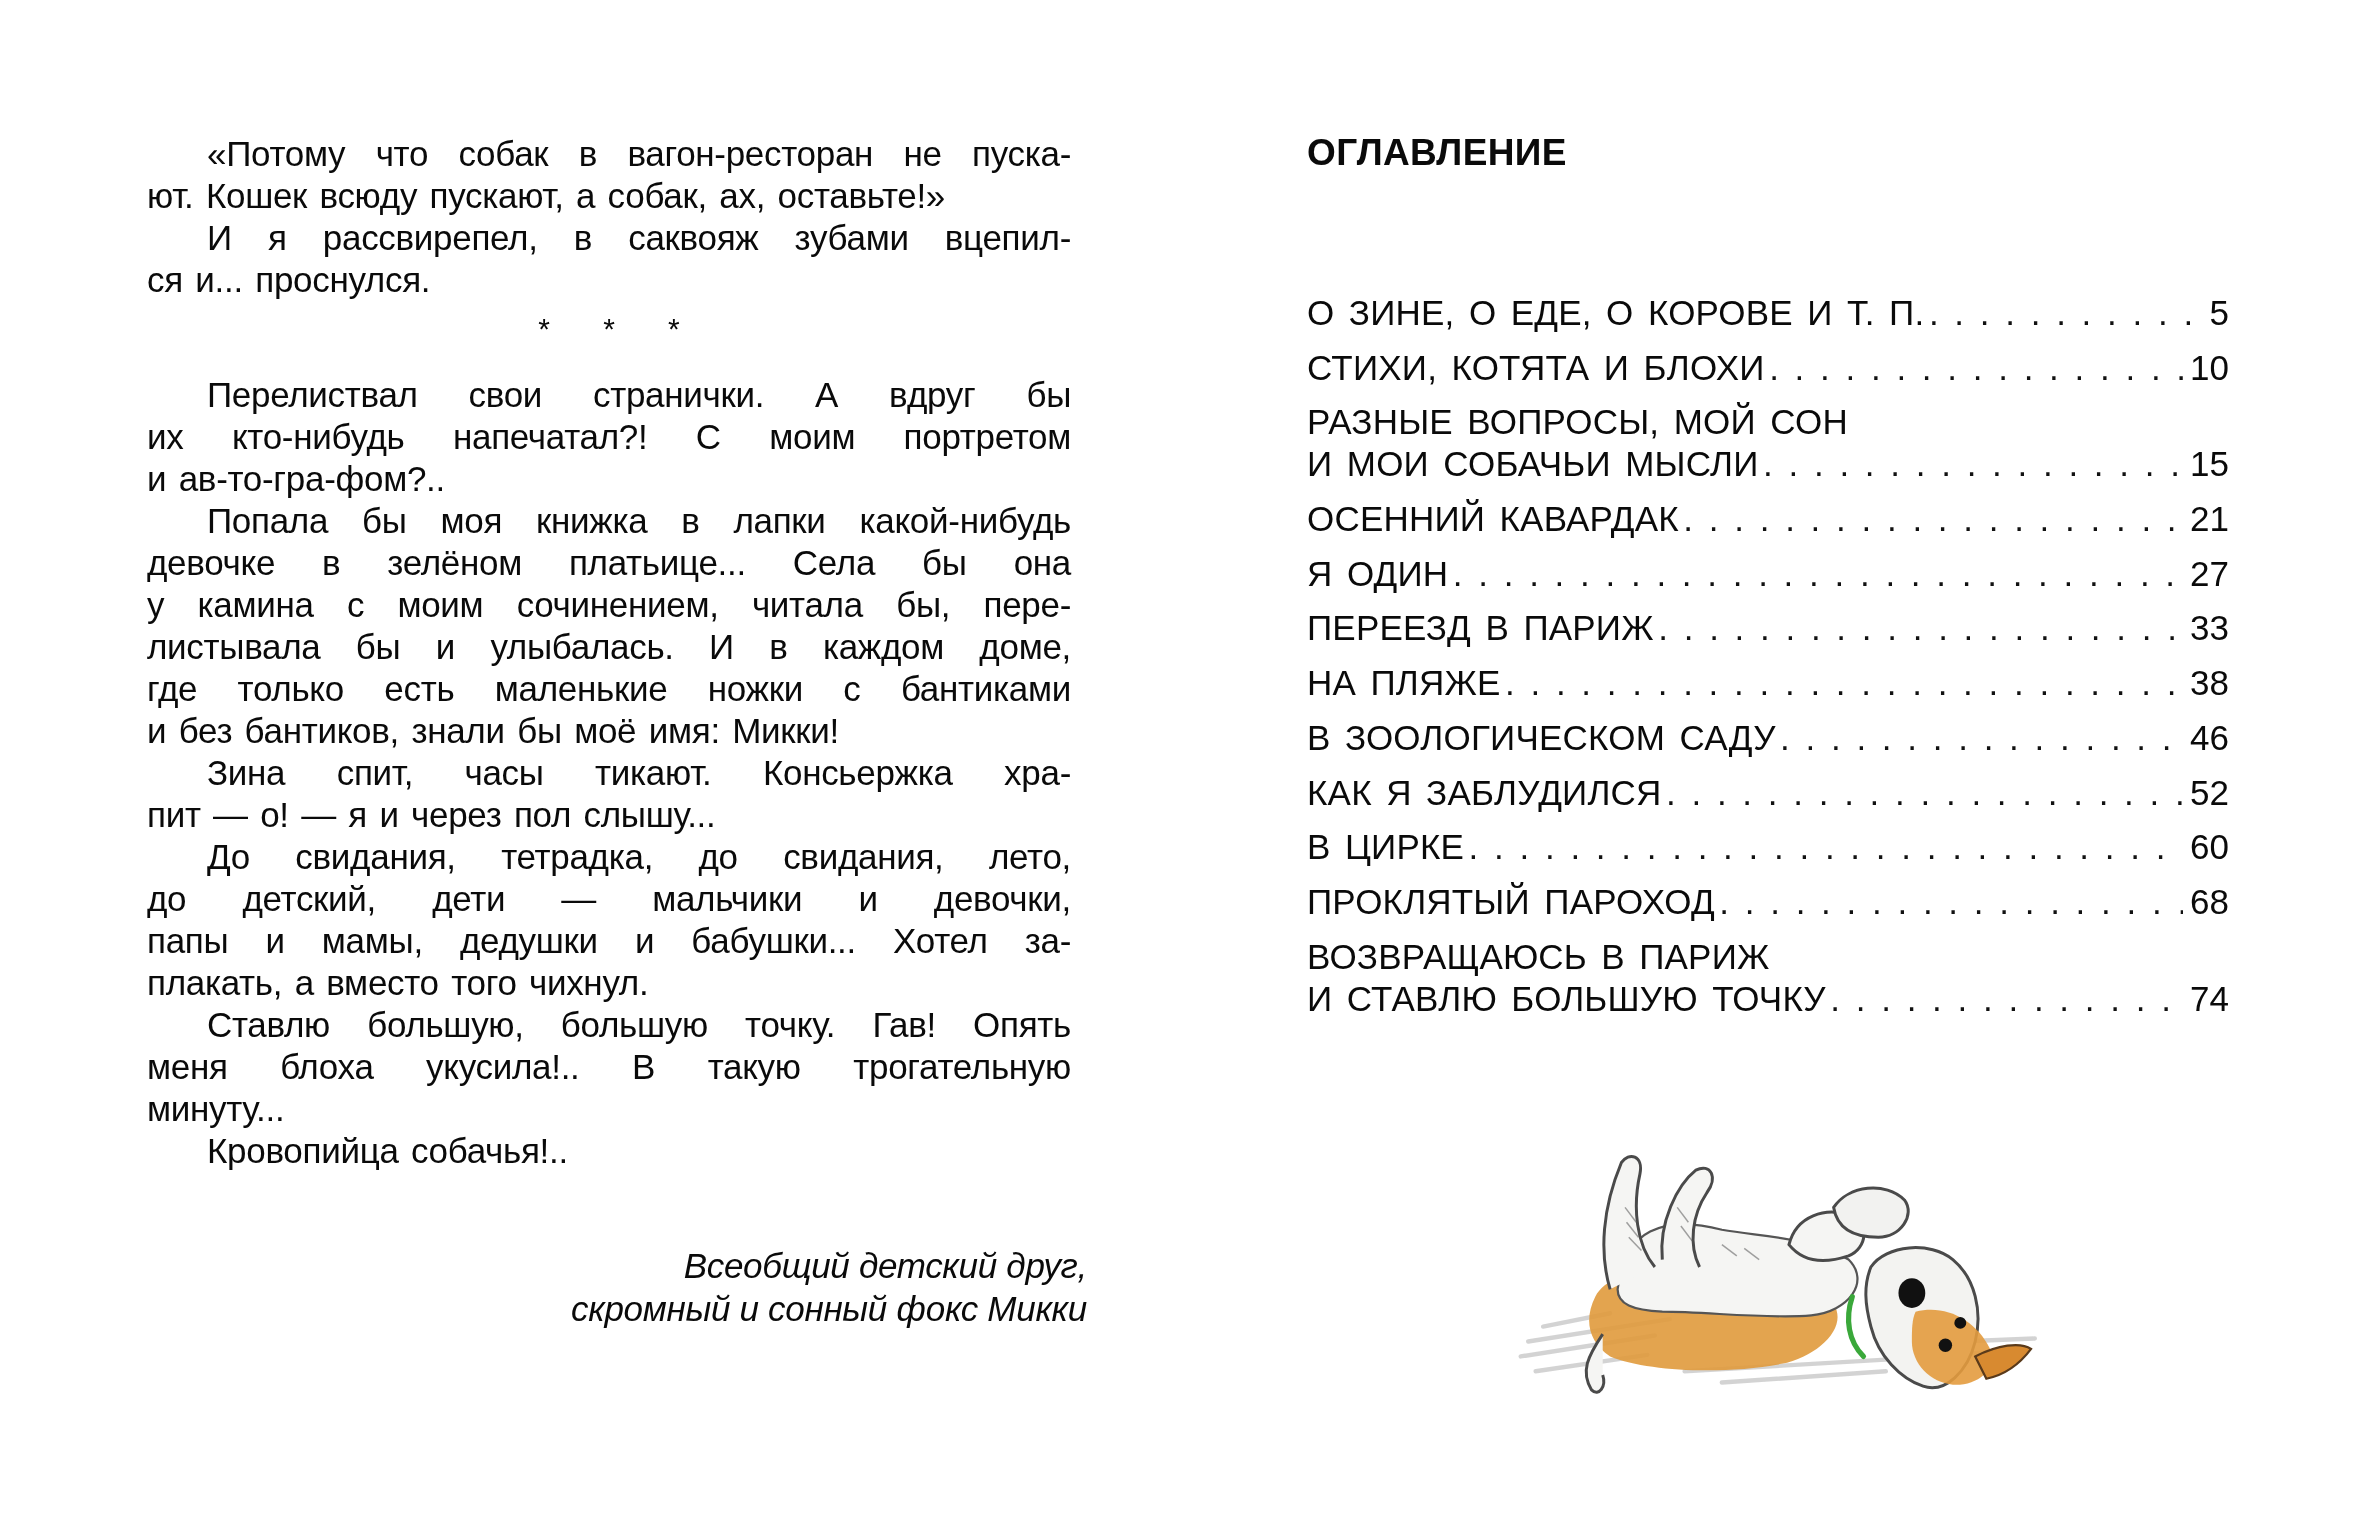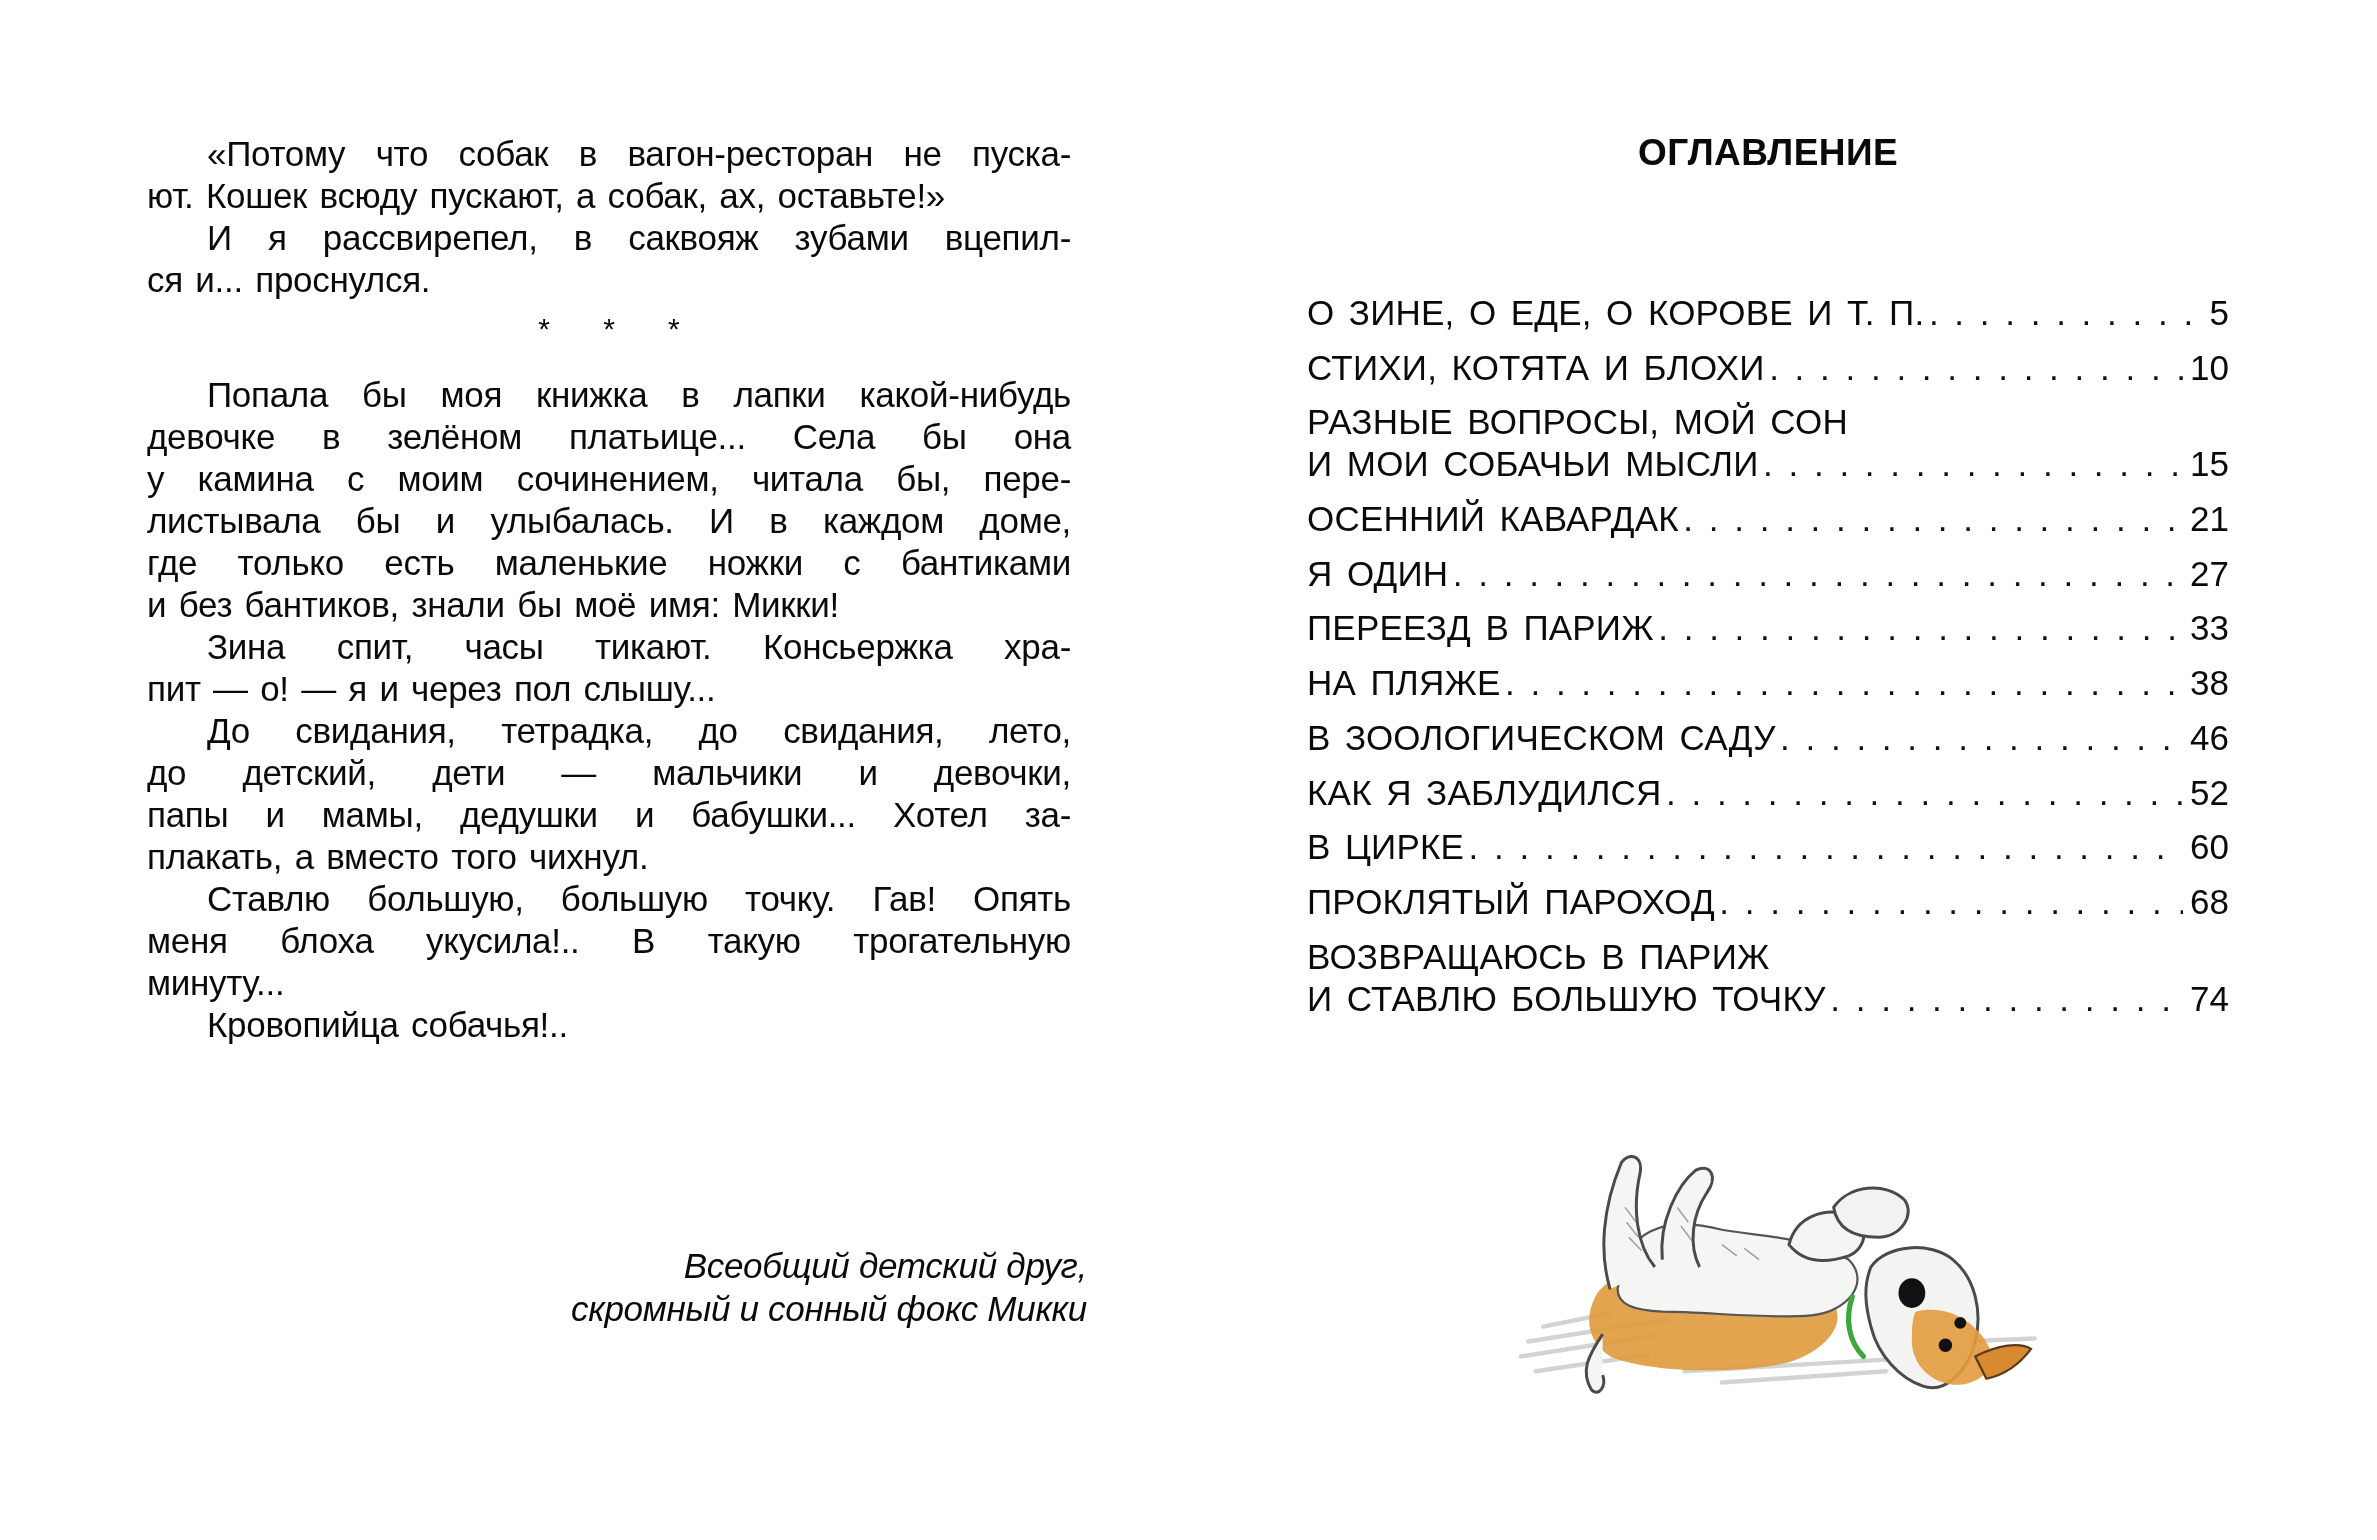--- a/index.html
+++ b/index.html
@@ -27,21 +27,21 @@
     margin: 13.4px 0 18px 0; letter-spacing: 22.4px; padding-left: 22.4px;
   }
   .signature {
     position: absolute; left: 163px; top: 1244px; width: 924px;
     text-align: right; font-style: italic; font-size: 35px; line-height: 43px;
     letter-spacing: -0.3px;
   }
 
   .toc-title {
     position: absolute; left: 1307px; top: 130px; width: 922px;
-    text-align: center; font-weight: bold; font-size: 37px; line-height: 45px;
+    font-weight: bold; font-size: 37px; line-height: 45px;
     letter-spacing: 0.4px;
   }
   .toc {
     position: absolute; left: 1307px; top: 292px; width: 922px;
   }
   .toc-entry { position: relative; font-size: 35px; line-height: 42px; margin-bottom: 12.7px; }
   .toc-entry .row { display: flex; align-items: baseline; white-space: nowrap; }
   .toc-entry .title { flex: 0 0 auto; word-spacing: 4.5px; letter-spacing: 0.2px; text-align: center; }
   .toc-entry .leader {
     flex: 1 1 auto; overflow: hidden; margin: 0 7.5px 0 4.5px;
@@ -66,20 +66,25 @@
       <span class="ln last">ют. Кошек всюду пускают, а собак, ах, оставьте!»</span>
     </p>
 
     <p class="para">
       <span class="ln indent">И я рассвирепел, в саквояж зубами вцепил-</span>
       <span class="ln last">ся и... проснулся.</span>
     </p>
 
     <div class="sep">* * *</div>
 
+    <p class="para">
+      <span class="ln indent">Перелиствал свои странички. А вдруг бы</span>
+      <span class="ln">их кто-нибудь напечатал?! С моим портретом</span>
+      <span class="ln last">и ав-то-гра-фом?..</span>
+    </p>
     <p class="para">
       <span class="ln indent">Попала бы моя книжка в лапки какой-нибудь</span>
       <span class="ln">девочке в зелёном платьице... Села бы она</span>
       <span class="ln">у камина с моим сочинением, читала бы, пере-</span>
       <span class="ln">листывала бы и улыбалась. И в каждом доме,</span>
       <span class="ln">где только есть маленькие ножки с бантиками</span>
       <span class="ln last">и без бантиков, знали бы моё имя: Микки!</span>
     </p>
     <p class="para">
       <span class="ln indent">Зина спит, часы тикают. Консьержка хра-</span>

